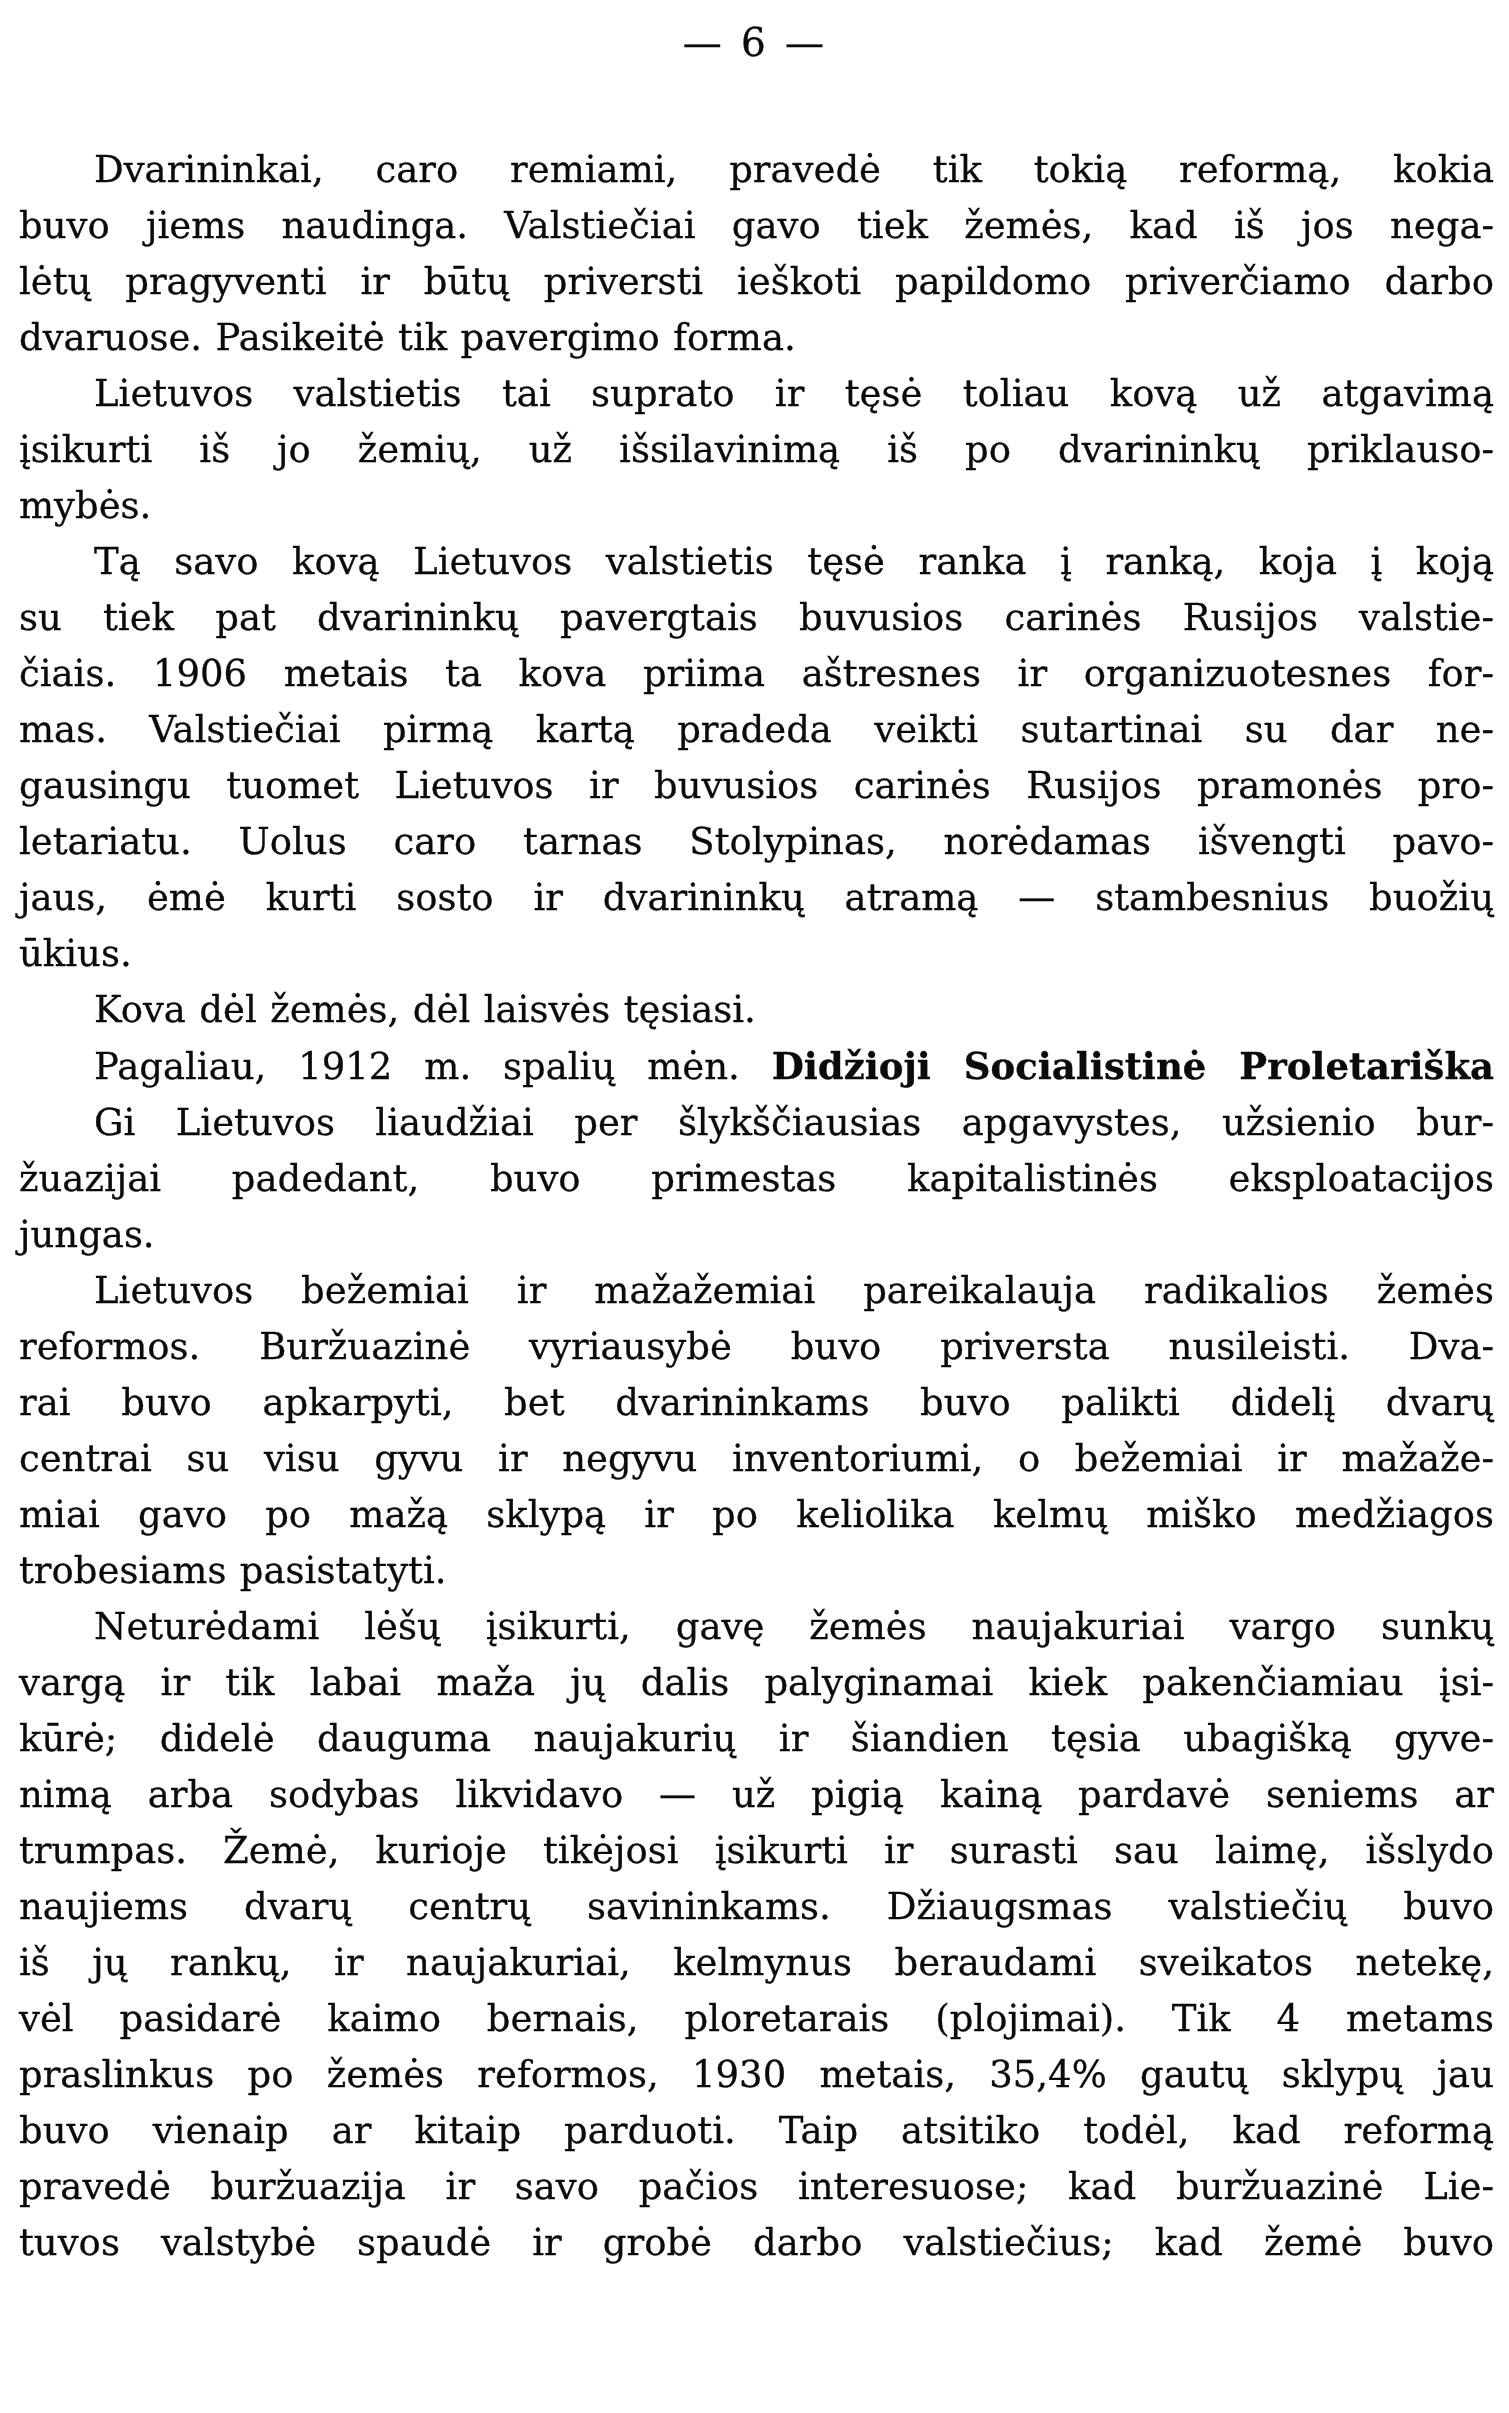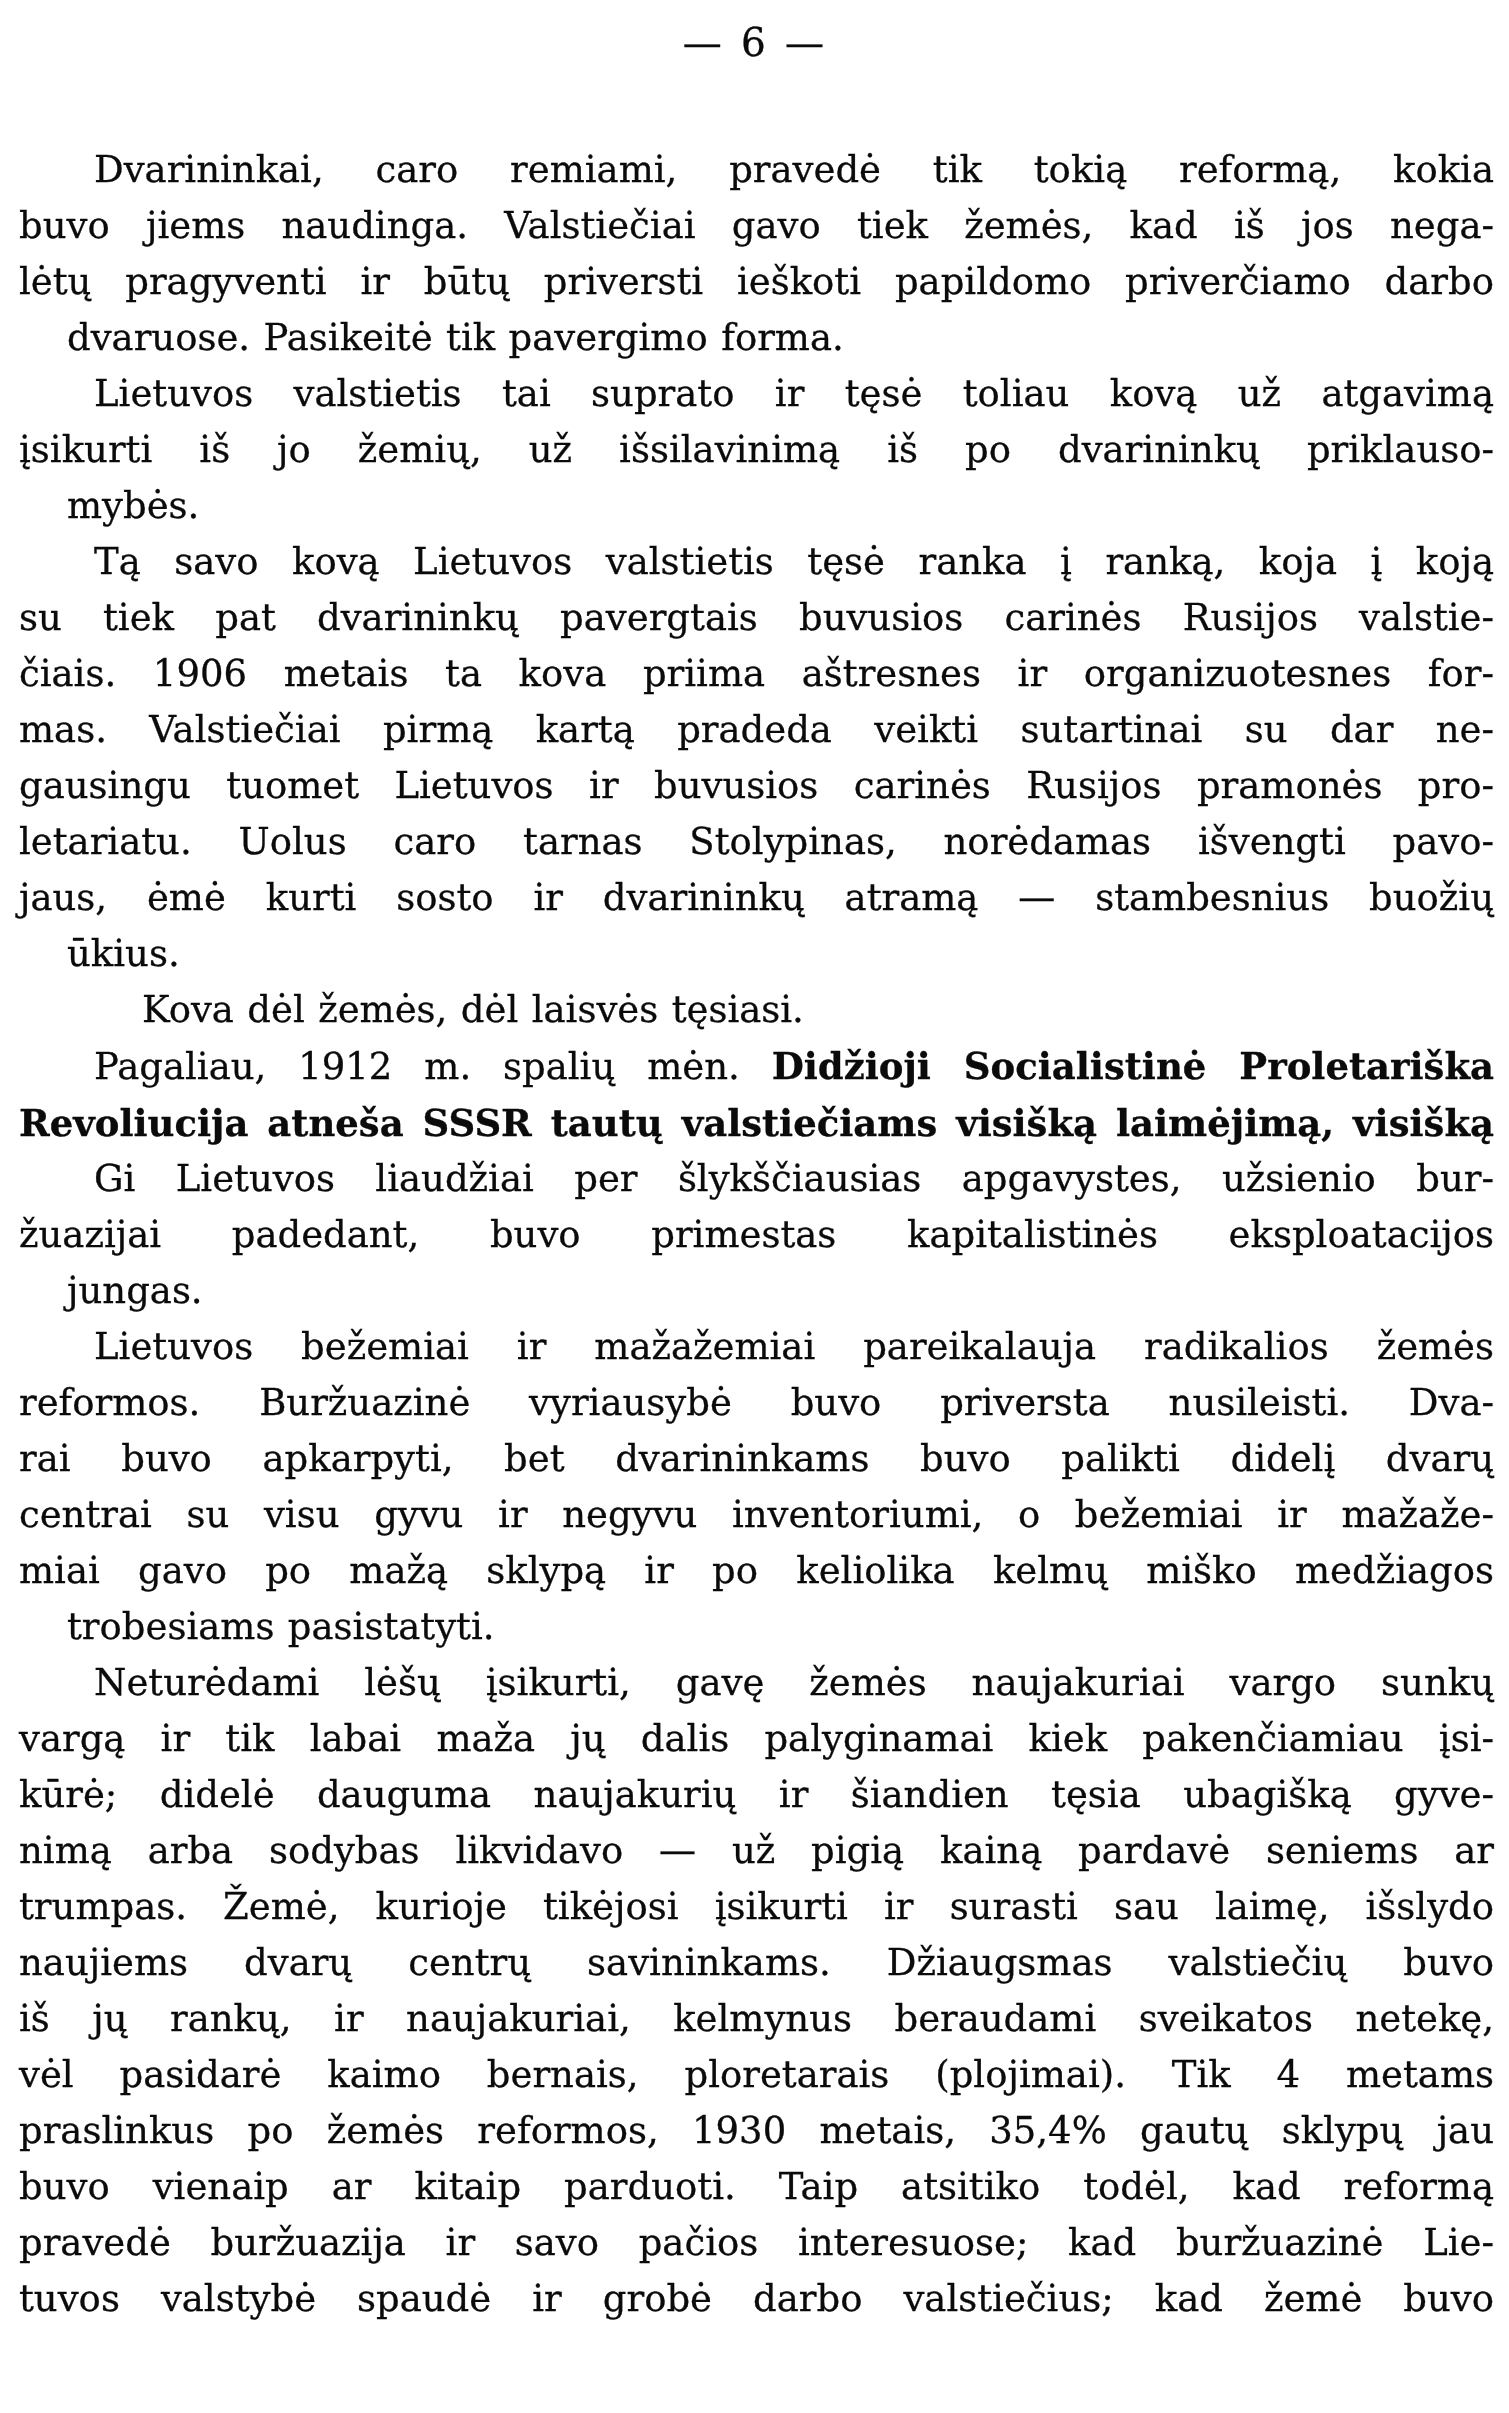--- a/index.html
+++ b/index.html
@@ -32,21 +32,20 @@
     font-size: 37px;
     line-height: 56px;
     text-align: justify;
     text-align-last: justify;
     font-weight: 400;
     -webkit-text-stroke: 0.3px currentColor;
     word-spacing: 1.7px;
   }
   .line.end {
     text-align-last: left;
-    margin-left: 48px;
   }
   .line.indent {
     text-indent: 75px;
   }
   .line .bold, .line.bold {
     font-weight: 700;
   }
 </style>
 </head>
 <body>
@@ -64,21 +63,20 @@
       <div class="line indent">Tą savo kovą Lietuvos valstietis tęsė ranka į ranką, koja į koją</div>
       <div class="line">su tiek pat dvarininkų pavergtais buvusios carinės Rusijos valstie-</div>
       <div class="line">čiais. 1906 metais ta kova priima aštresnes ir organizuotesnes for-</div>
       <div class="line">mas. Valstiečiai pirmą kartą pradeda veikti sutartinai su dar ne-</div>
       <div class="line">gausingu tuomet Lietuvos ir buvusios carinės Rusijos pramonės pro-</div>
       <div class="line">letariatu. Uolus caro tarnas Stolypinas, norėdamas išvengti pavo-</div>
       <div class="line">jaus, ėmė kurti sosto ir dvarininkų atramą — stambesnius buožių</div>
       <div class="line end">ūkius.</div>
       <div class="line indent end">Kova dėl žemės, dėl laisvės tęsiasi.</div>
       <div class="line indent"><span class="">Pagaliau, 1912 m. spalių mėn. </span><span class="bold">Didžioji Socialistinė Proletariška</span></div>
-      <div class="line bold">Revoliucija atneša SSSR tautų valstiečiams visišką laimėjimą, visišką</div>
       <div class="line indent">Gi Lietuvos liaudžiai per šlykščiausias apgavystes, užsienio bur-</div>
       <div class="line">žuazijai padedant, buvo primestas kapitalistinės eksploatacijos</div>
       <div class="line end">jungas.</div>
       <div class="line indent">Lietuvos bežemiai ir mažažemiai pareikalauja radikalios žemės</div>
       <div class="line">reformos. Buržuazinė vyriausybė buvo priversta nusileisti. Dva-</div>
       <div class="line">rai buvo apkarpyti, bet dvarininkams buvo palikti didelį dvarų</div>
       <div class="line">centrai su visu gyvu ir negyvu inventoriumi, o bežemiai ir mažaže-</div>
       <div class="line">miai gavo po mažą sklypą ir po keliolika kelmų miško medžiagos</div>
       <div class="line end">trobesiams pasistatyti.</div>
       <div class="line indent">Neturėdami lėšų įsikurti, gavę žemės naujakuriai vargo sunkų</div>

